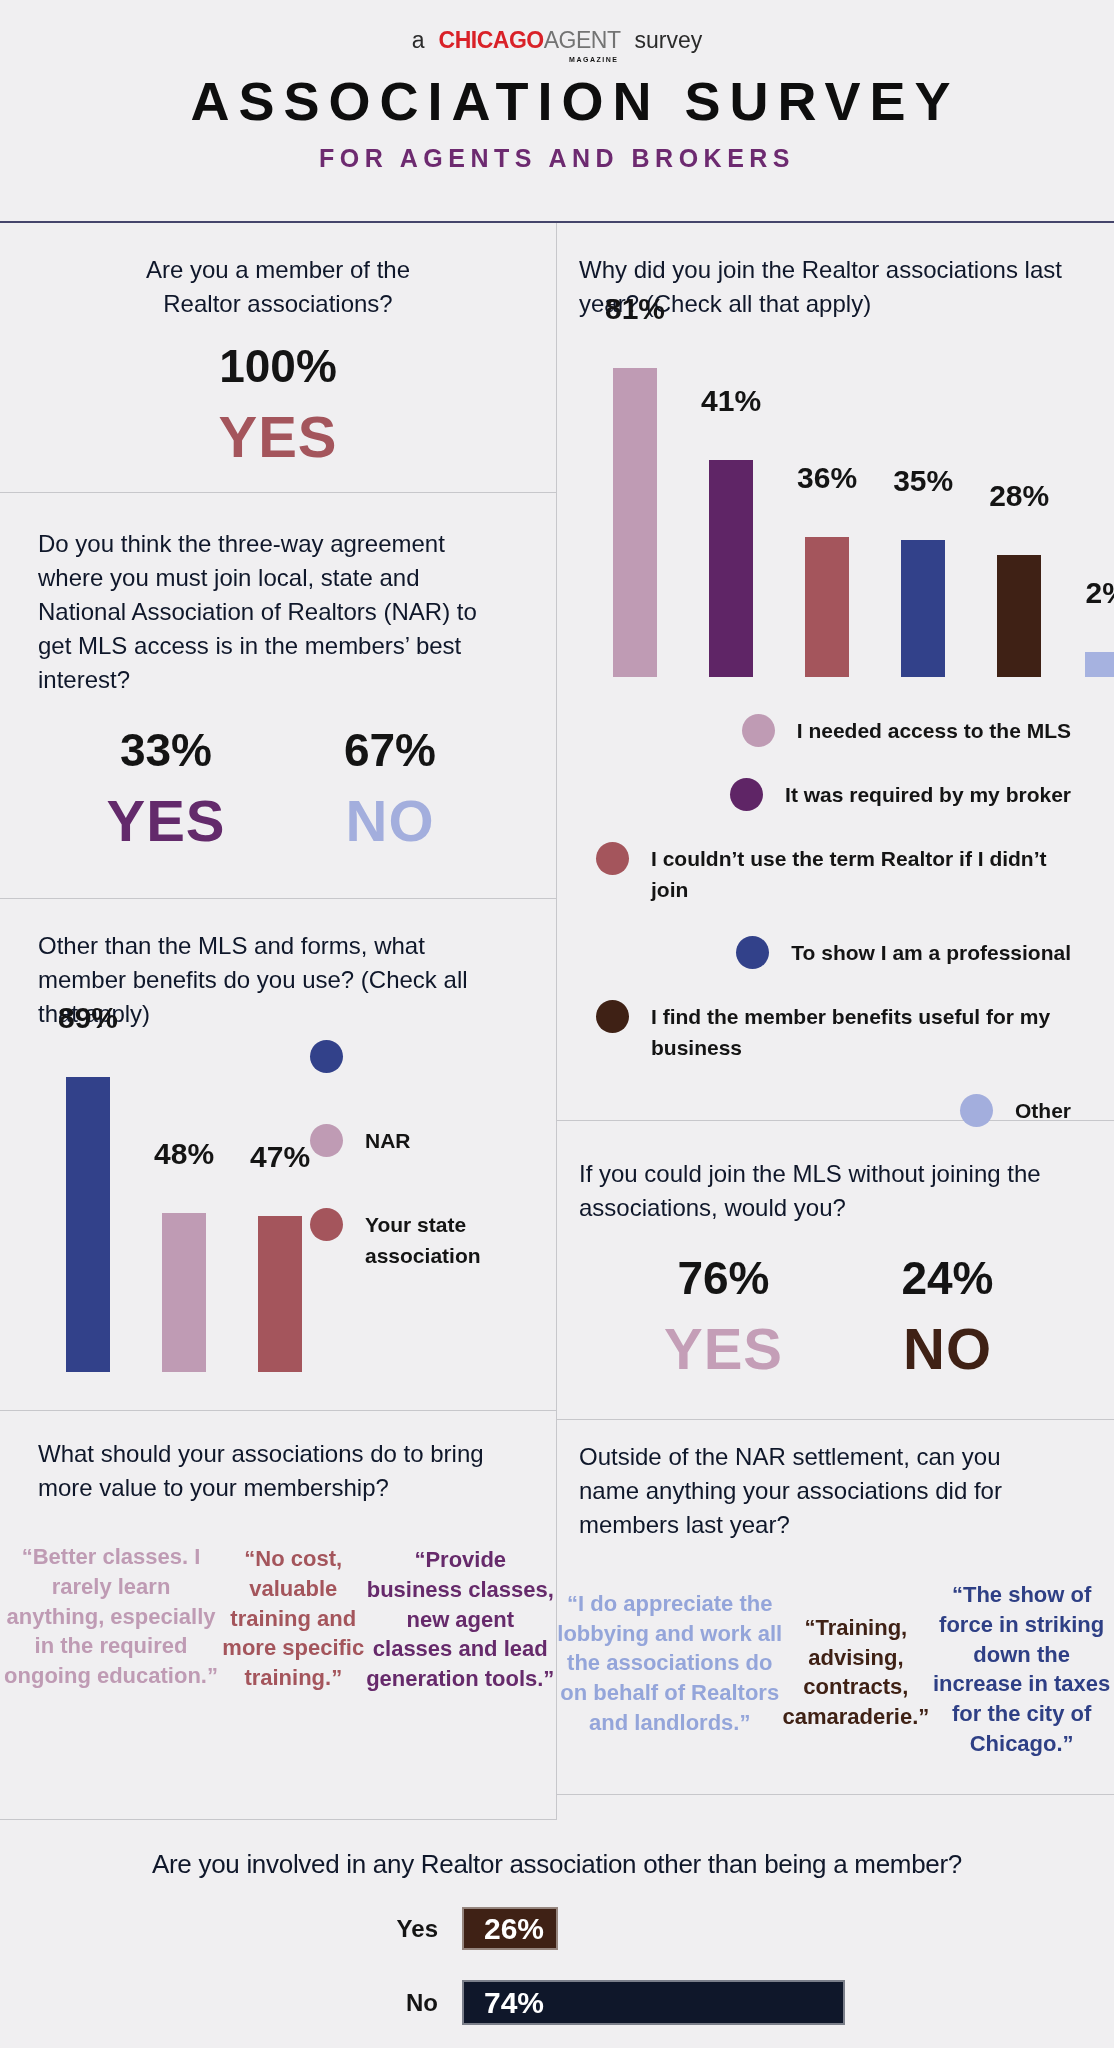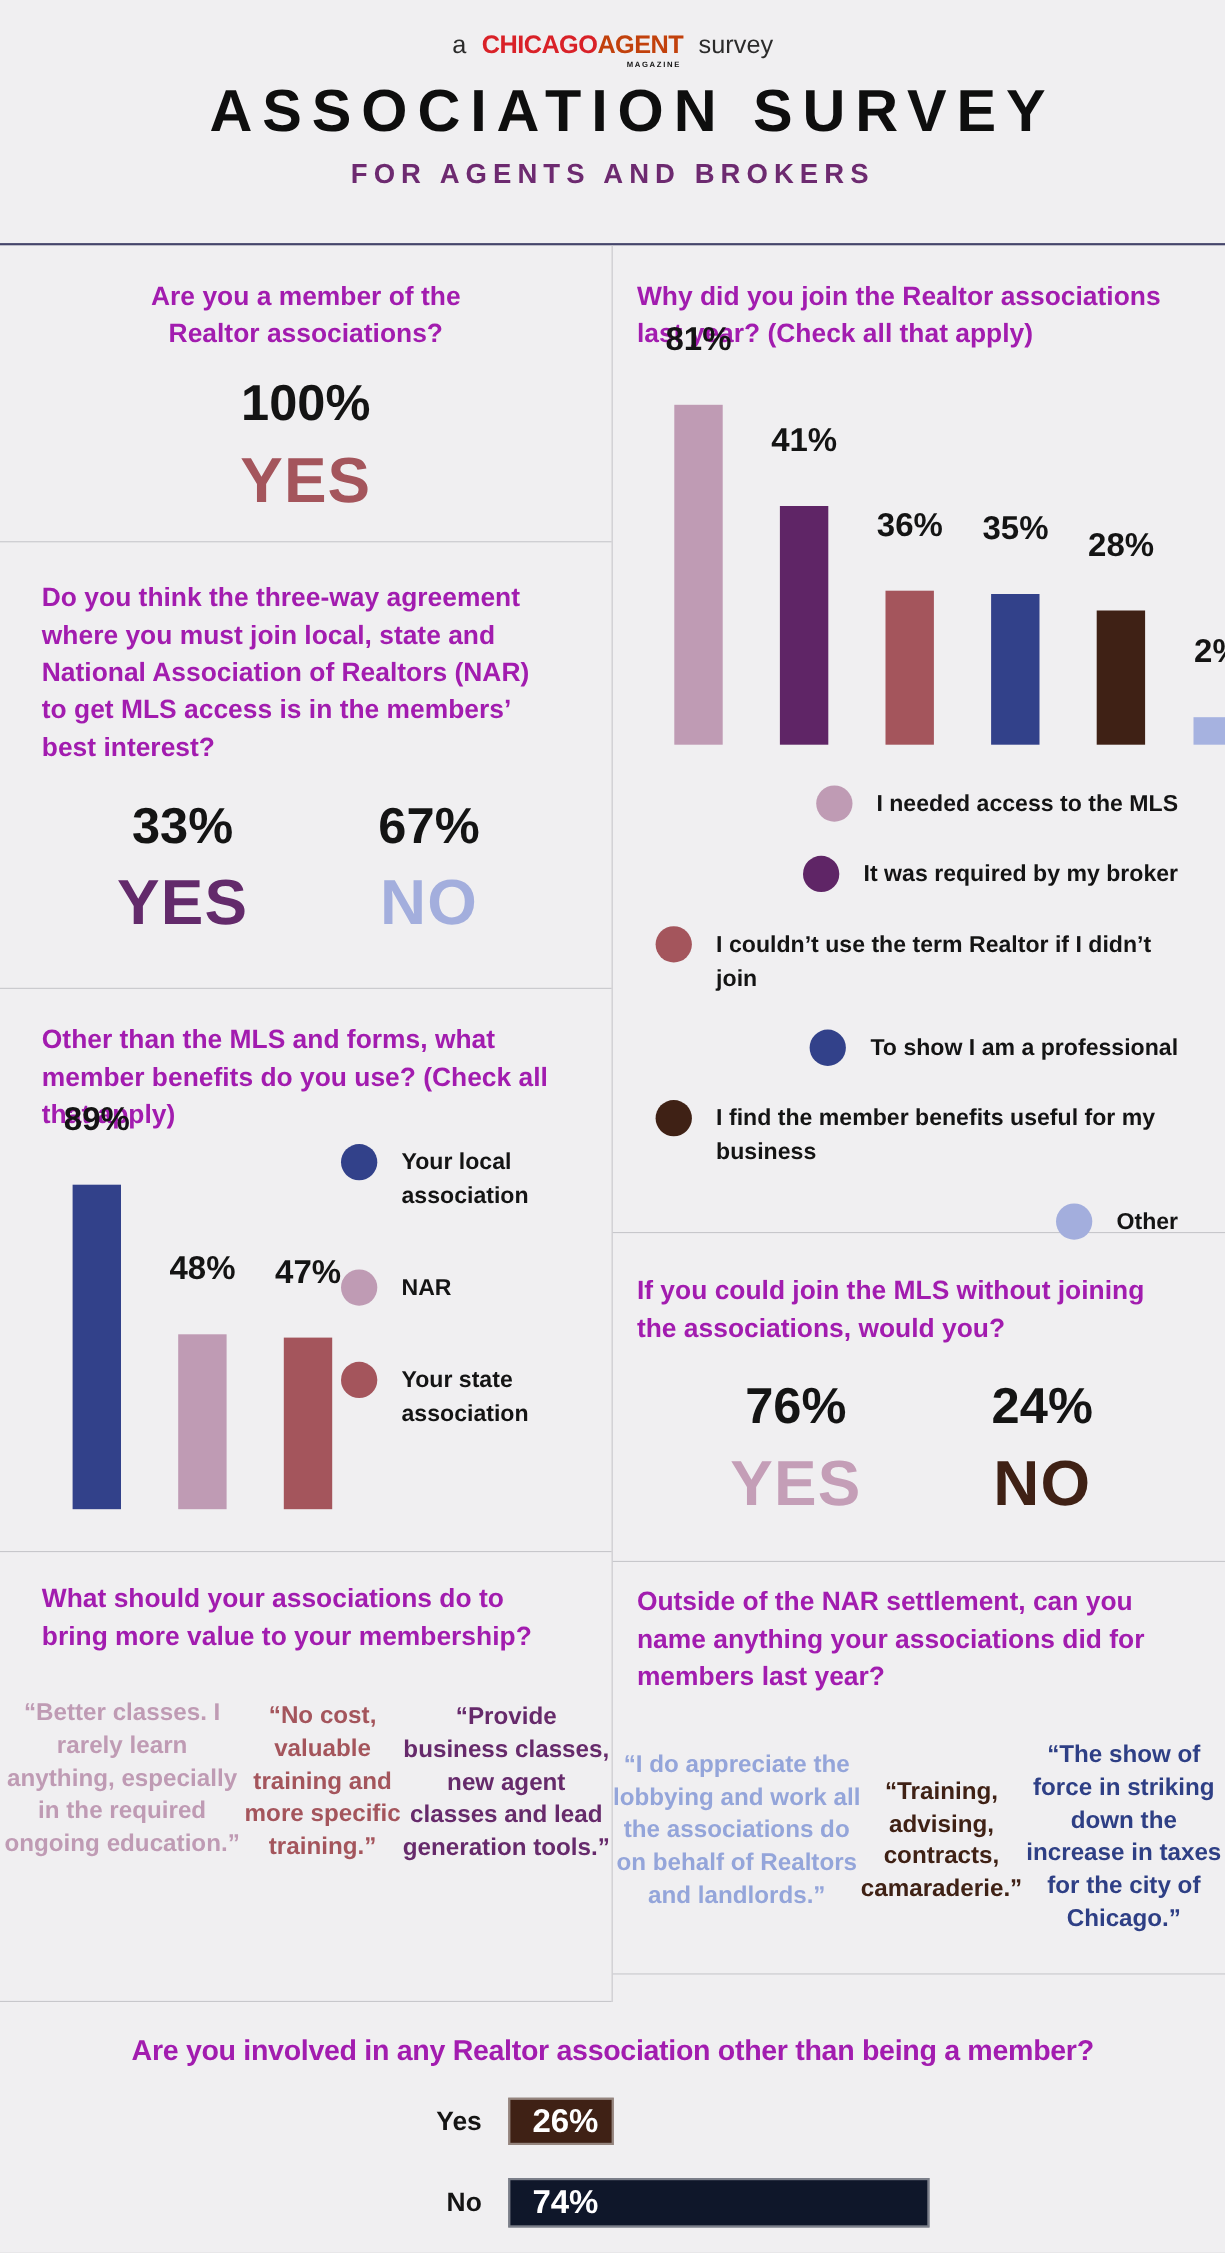--- a/index.html
+++ b/index.html
@@ -4,35 +4,35 @@
 <style>
   html,body{margin:0;padding:0;}
   body{background:#d8d8da;font-family:"Liberation Sans","DejaVu Sans",sans-serif;}
   .poster{position:relative;width:1114px;height:2048px;background:#f0eff1;margin:0 auto;overflow:hidden;color:#161616;}
 
   
   .header{height:196px;box-sizing:border-box;border-bottom:2px solid #45456b;text-align:center;}
   .logo-line{margin-top:27px;font-size:23px;color:#2b2b2b;display:flex;justify-content:center;align-items:baseline;gap:14px;}
   .logo{font-weight:800;letter-spacing:-.5px;position:relative;display:inline-block;}
   .logo .chicago{color:#d92128;}
-  .logo .agent{color:#c2410c;font-weight:700;}
+  .logo .agent{color:#737373;font-weight:400;}
   .logo .magazine{position:absolute;right:2px;bottom:-9px;font-size:7px;font-weight:700;letter-spacing:1.5px;color:#141414;}
   .title{font-size:54px;font-weight:800;letter-spacing:9px;margin-top:16px;color:#0e0e0e;white-space:nowrap;padding-left:36px;}
   .subtitle{font-size:25px;font-weight:800;letter-spacing:5.5px;margin-top:12px;color:#6d2a70;}
 
   
   .cols{display:flex;height:1597px;}
   .col{box-sizing:border-box;position:relative;}
   .col-left{width:557px;border-right:1px solid #c7c7cb;}
   .col-right{width:557px;}
   .sec{box-sizing:border-box;position:relative;border-bottom:1px solid #c7c7cb;}
   .s-l1{height:270px;} .s-l2{height:406px;} .s-l3{height:512px;} .s-l4{height:409px;}
   .s-r1{height:898px;} .s-r2{height:299px;} .s-r3{height:375px;} .s-rfill{height:25px;border-bottom:none;}
 
-  .q{font-weight:700;font-size:24px;line-height:1.42;color:#a21caf;}
+  .q{font-weight:400;font-size:24px;line-height:1.42;color:#0f172a;}
   .q-center{text-align:center;margin:0 auto;}
   .s-l1 .q{padding-top:30px;max-width:335px;}
   .s-l2 .q{padding:34px 30px 0 38px;max-width:462px;}
   .s-l3 .q{padding:30px 30px 0 38px;max-width:470px;}
   .s-l4 .q{padding:26px 30px 0 38px;max-width:450px;}
   .s-r1 .q{padding:30px 30px 0 22px;max-width:505px;}
   .s-r2 .q{padding:36px 30px 0 22px;max-width:500px;}
   .s-r3 .q{padding:20px 30px 0 22px;max-width:468px;}
 
   
@@ -135,21 +135,20 @@
               <div class="vbar" style="height: 159px; background: rgb(191, 155, 180);"></div>
             </div>
             <div class="vbar-item">
               <div class="vbar-label">47%</div>
               <div class="vbar" style="height: 156px; background: rgb(164, 85, 92);"></div>
             </div>
           </div>
         <div class="legend legend-benefits">
             <div class="legend-item">
               <span class="legend-dot" style="background: rgb(50, 65, 138);"></span>
-              <span class="legend-text">Your local association</span>
             </div>
             <div class="legend-item">
               <span class="legend-dot" style="background: rgb(191, 155, 180);"></span>
               <span class="legend-text">NAR</span>
             </div>
             <div class="legend-item">
               <span class="legend-dot" style="background: rgb(164, 85, 92);"></span>
               <span class="legend-text">Your state association</span>
             </div>
           </div>

